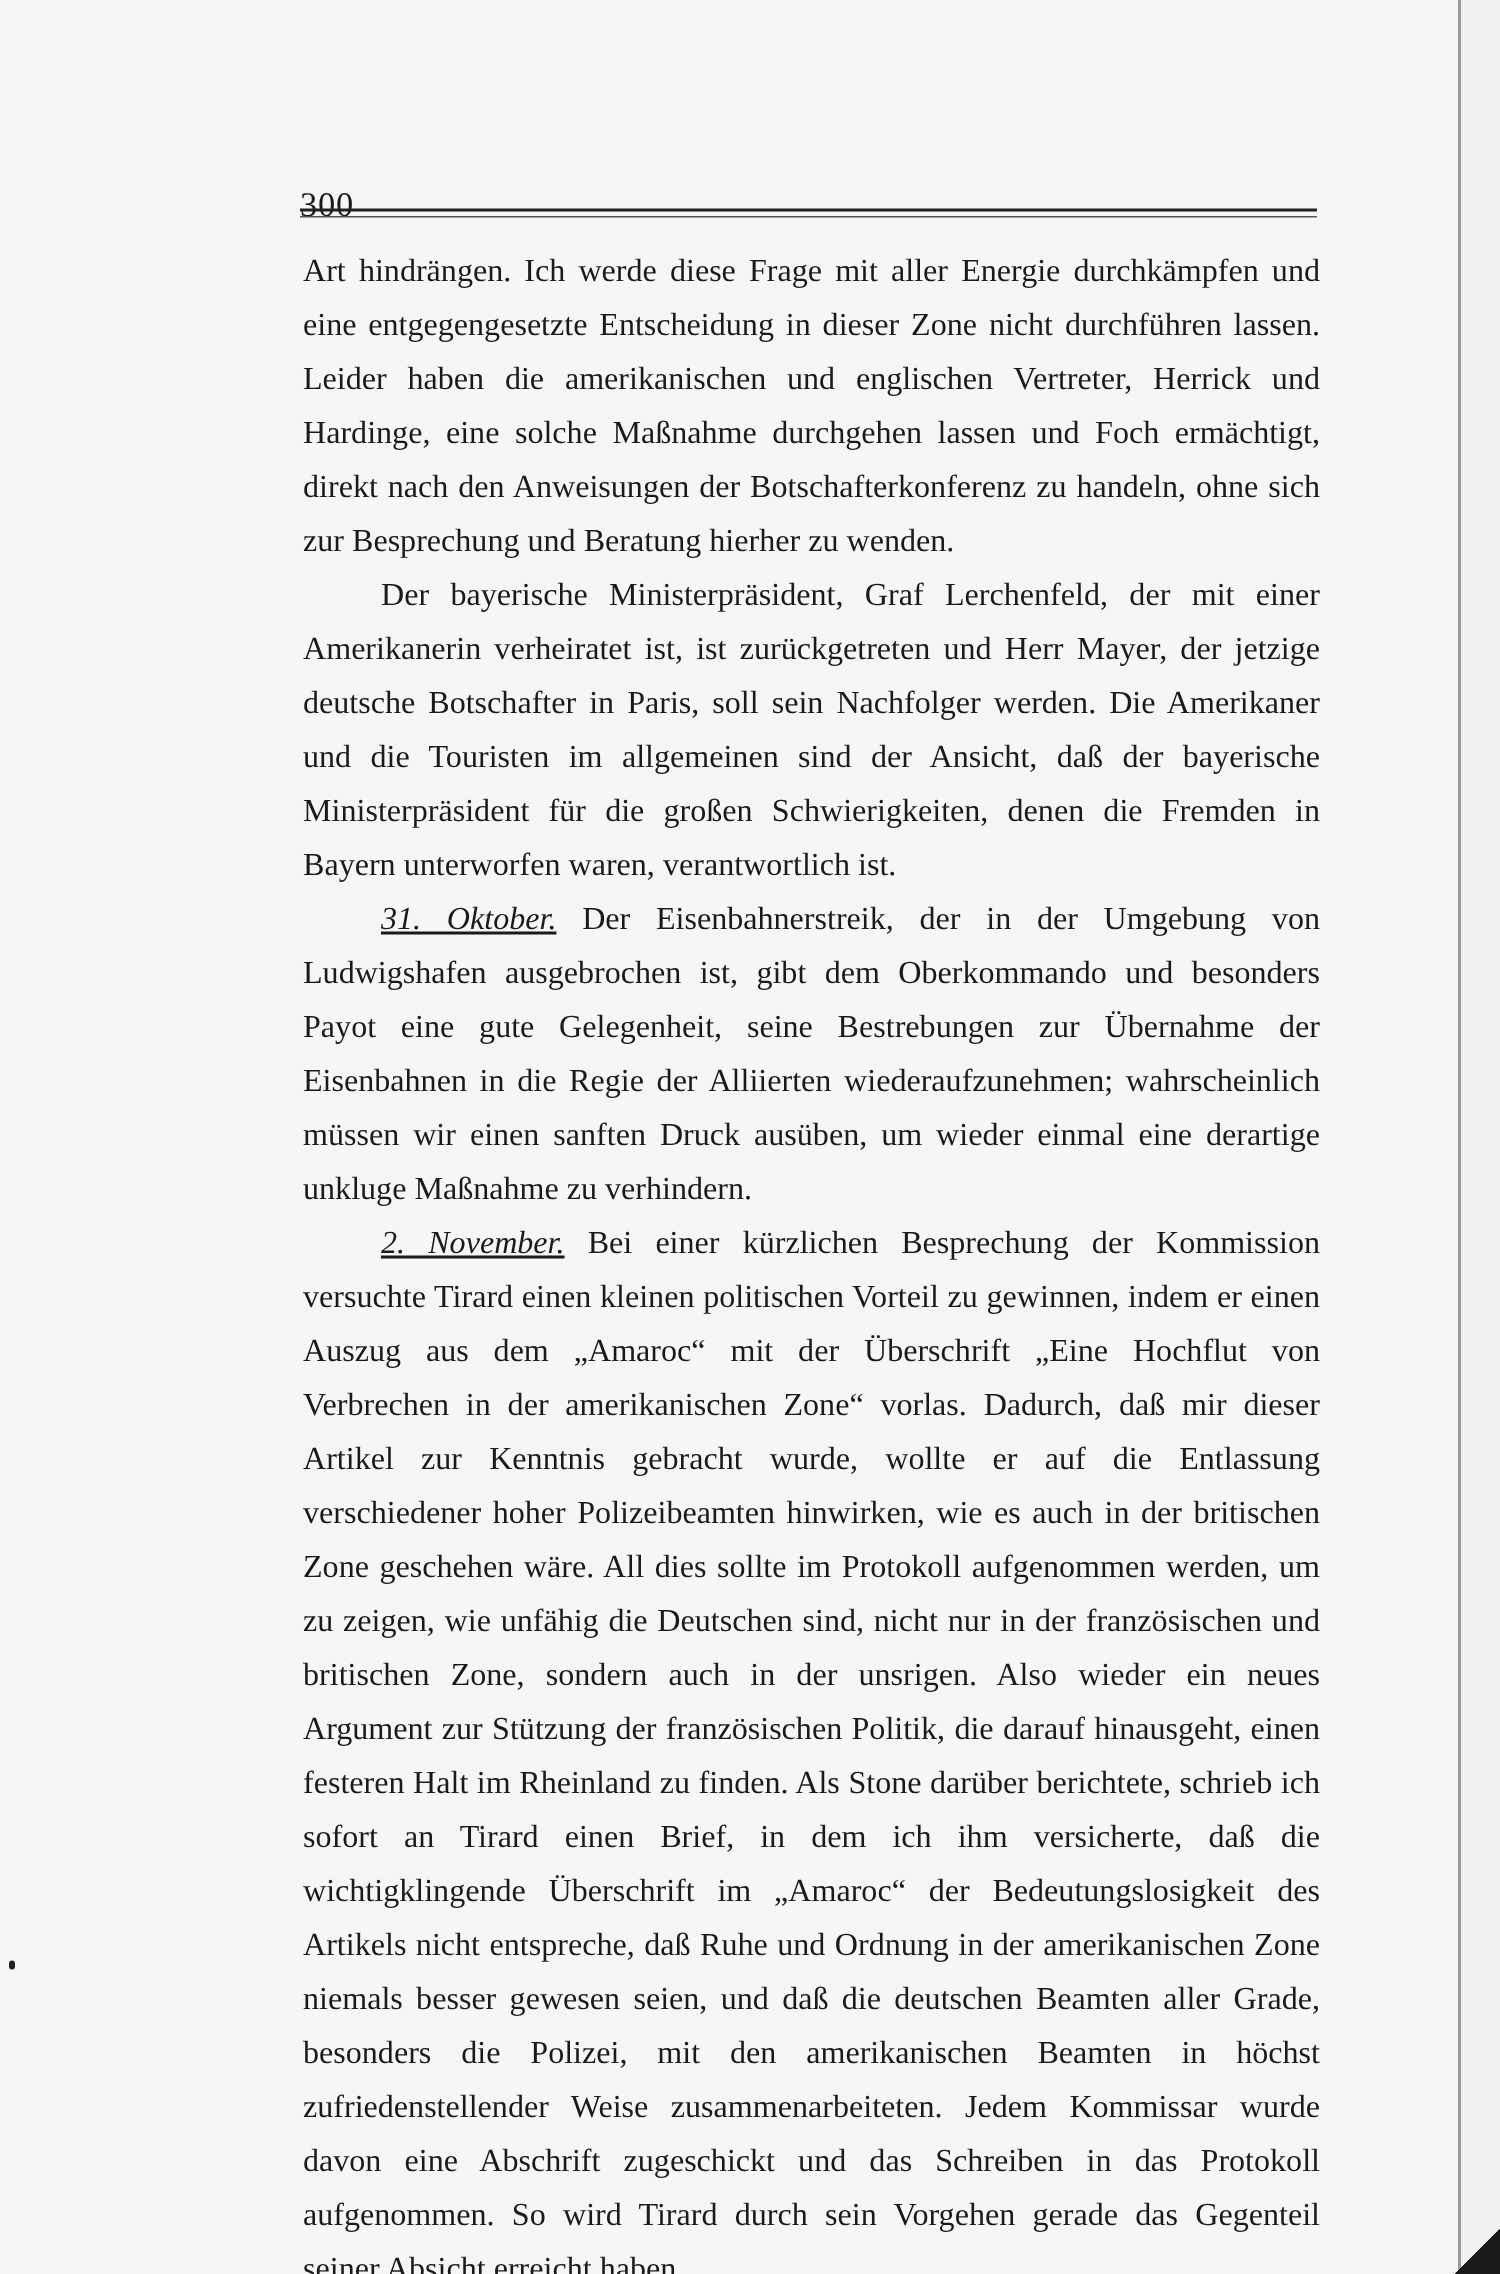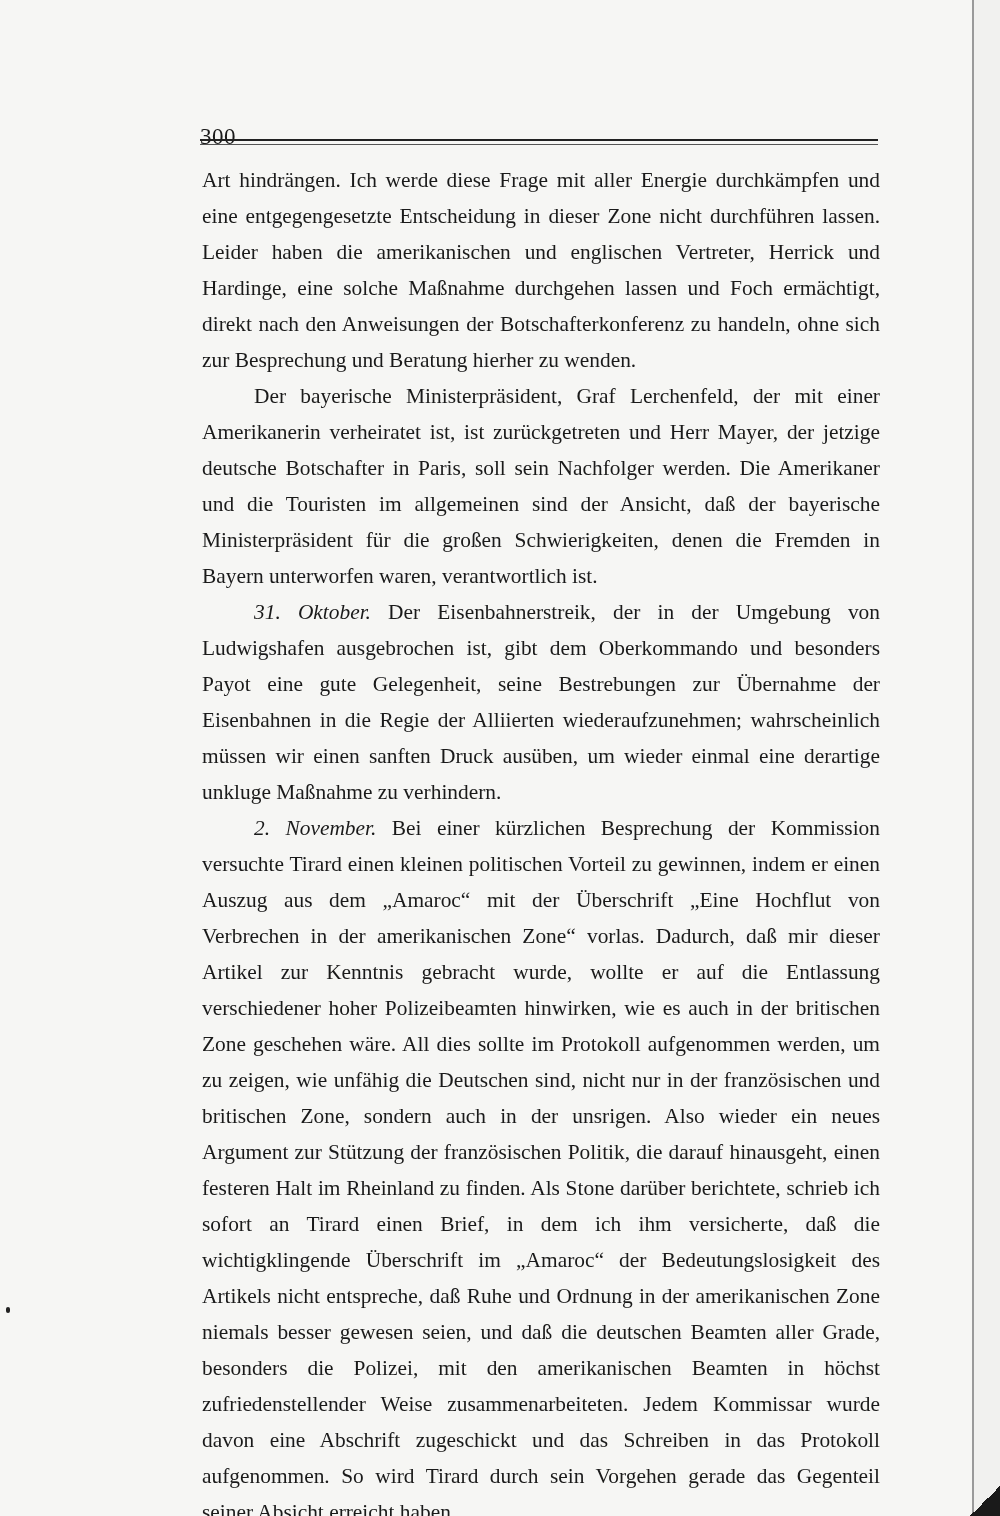--- a/index.html
+++ b/index.html
@@ -99,20 +99,21 @@
     .body-text p {
       margin: 0;
       text-align: justify;
       text-align-last: left;
     }
     .indent {
       text-indent: 52px;
     }
     .date-label {
       font-style: italic;
+      text-decoration: underline;
     }
     .stray-mark {
       position: absolute;
       width: 4px;
       height: 6px;
       background: #222;
       border-radius: 2px;
     }
   </style>
 </head>

